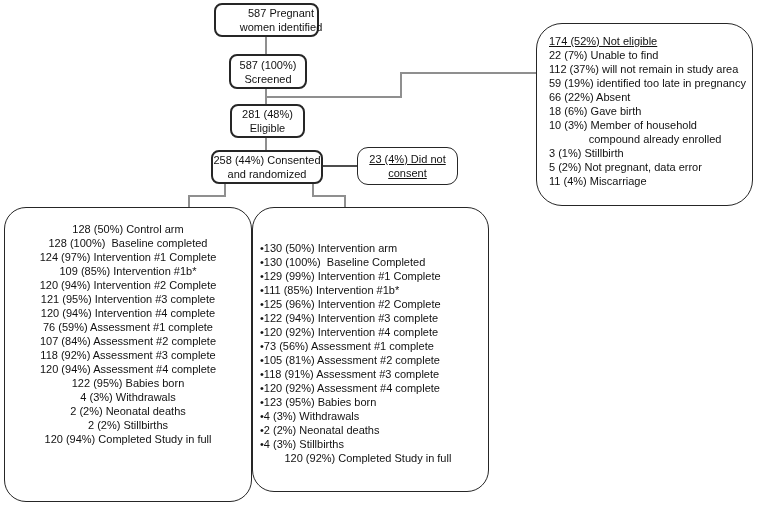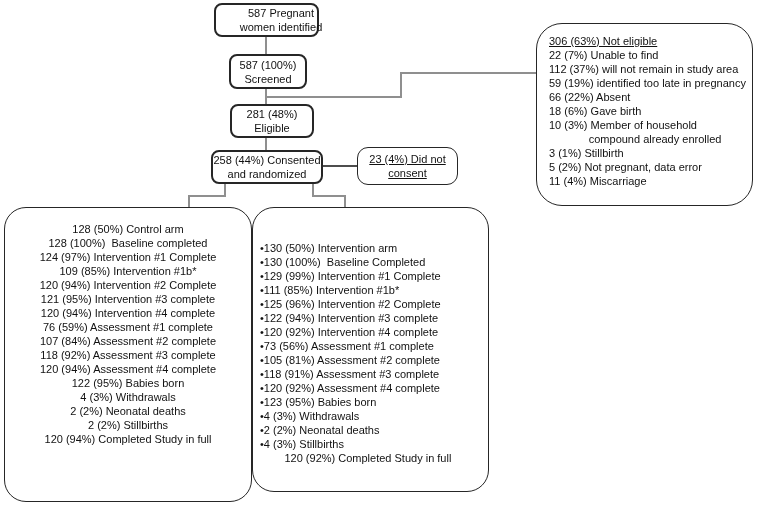--- a/index.html
+++ b/index.html
@@ -66,37 +66,37 @@
   <div class="box" style="left:214px; top:3px; width:105px; height:34px;padding-left:29px;">
     <div class="line">587 Pregnant</div>
     <div class="line">women identified</div>
   </div>
 
   <div class="box" style="left:229px; top:54px; width:78px; height:35px;">
     <div class="line">587 (100%)</div>
     <div class="line">Screened</div>
   </div>
 
-  <div class="box" style="left:230px; top:104px; width:84px; height:34px;">
+  <div class="box" style="left:230px; top:104px; width:75px; height:34px;">
     <div class="line">281 (48%)</div>
     <div class="line">Eligible</div>
   </div>
 
   <div class="box" style="left:211px; top:150px; width:112px; height:34px;">
     <div class="line">258 (44%) Consented</div>
     <div class="line">and randomized</div>
   </div>
 
   <div class="box thin" style="left:357px; top:147px; width:101px; height:38px; border-radius:11px;text-decoration:underline;">
     <div class="line">23 (4%) Did not</div>
     <div class="line">consent</div>
   </div>
 
   <div class="bigbox" style="left:536px; top:23px; width:217px; height:183px; border-radius:26px; padding:10px 4px 0 12px;">
-    <div class="ne-title">306 (63%) Not eligible</div>
+    <div class="ne-title">174 (52%) Not eligible</div>
     <div class="lines-left">
 
     <div class="line">22 (7%) Unable to find</div>
         <div class="line">112 (37%) will not remain in study area</div>
         <div class="line">59 (19%) identified too late in pregnancy</div>
         <div class="line">66 (22%) Absent</div>
         <div class="line">18 (6%) Gave birth</div>
         <div class="line">10 (3%) Member of household</div>
         <div class="line">             compound already enrolled</div>
         <div class="line">3 (1%) Stillbirth</div>

